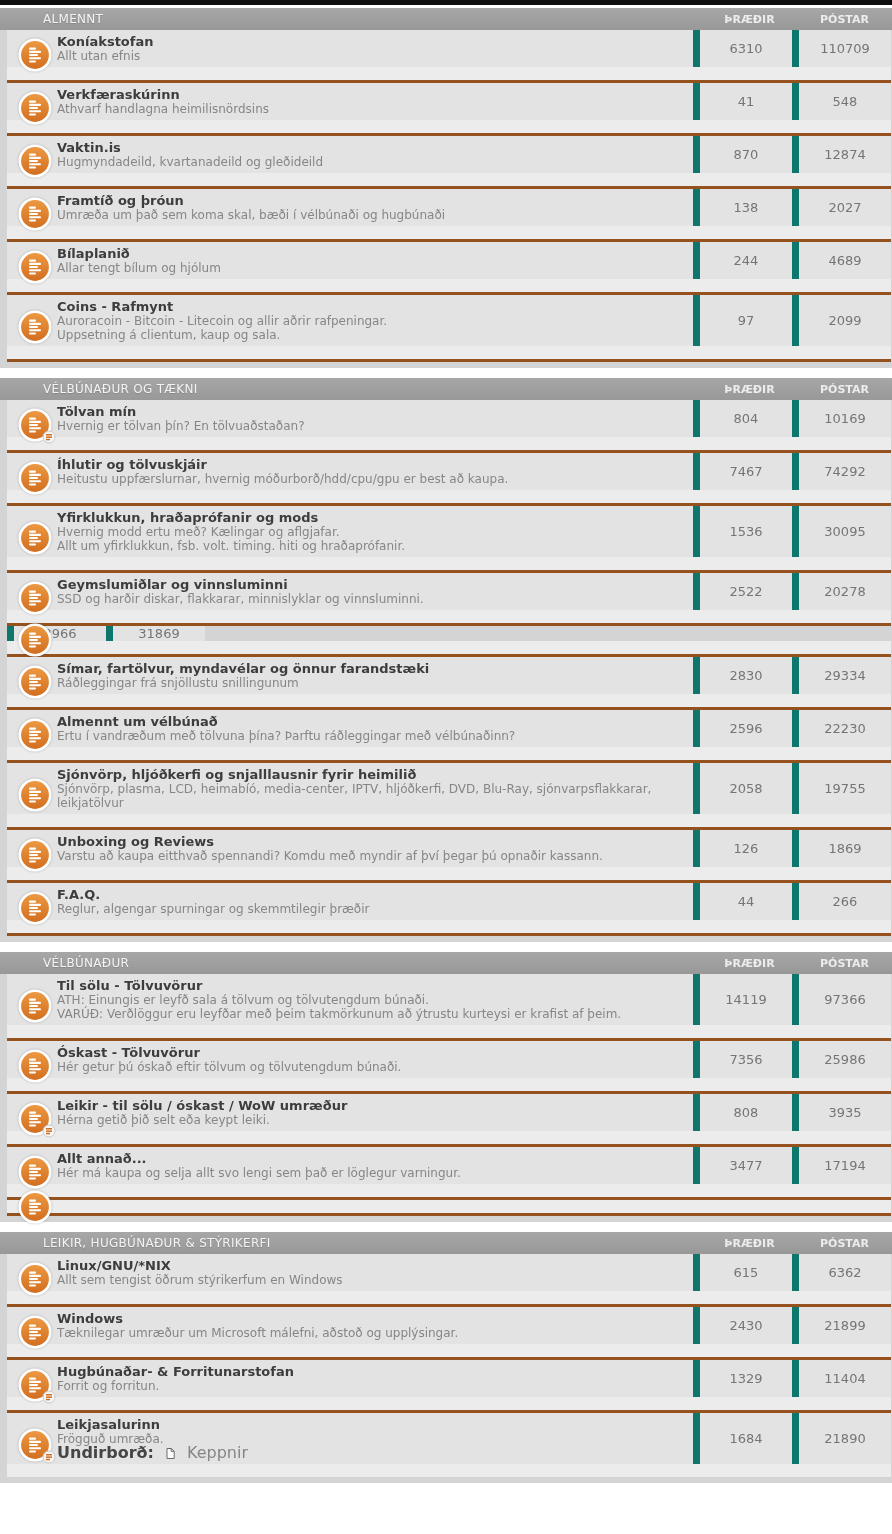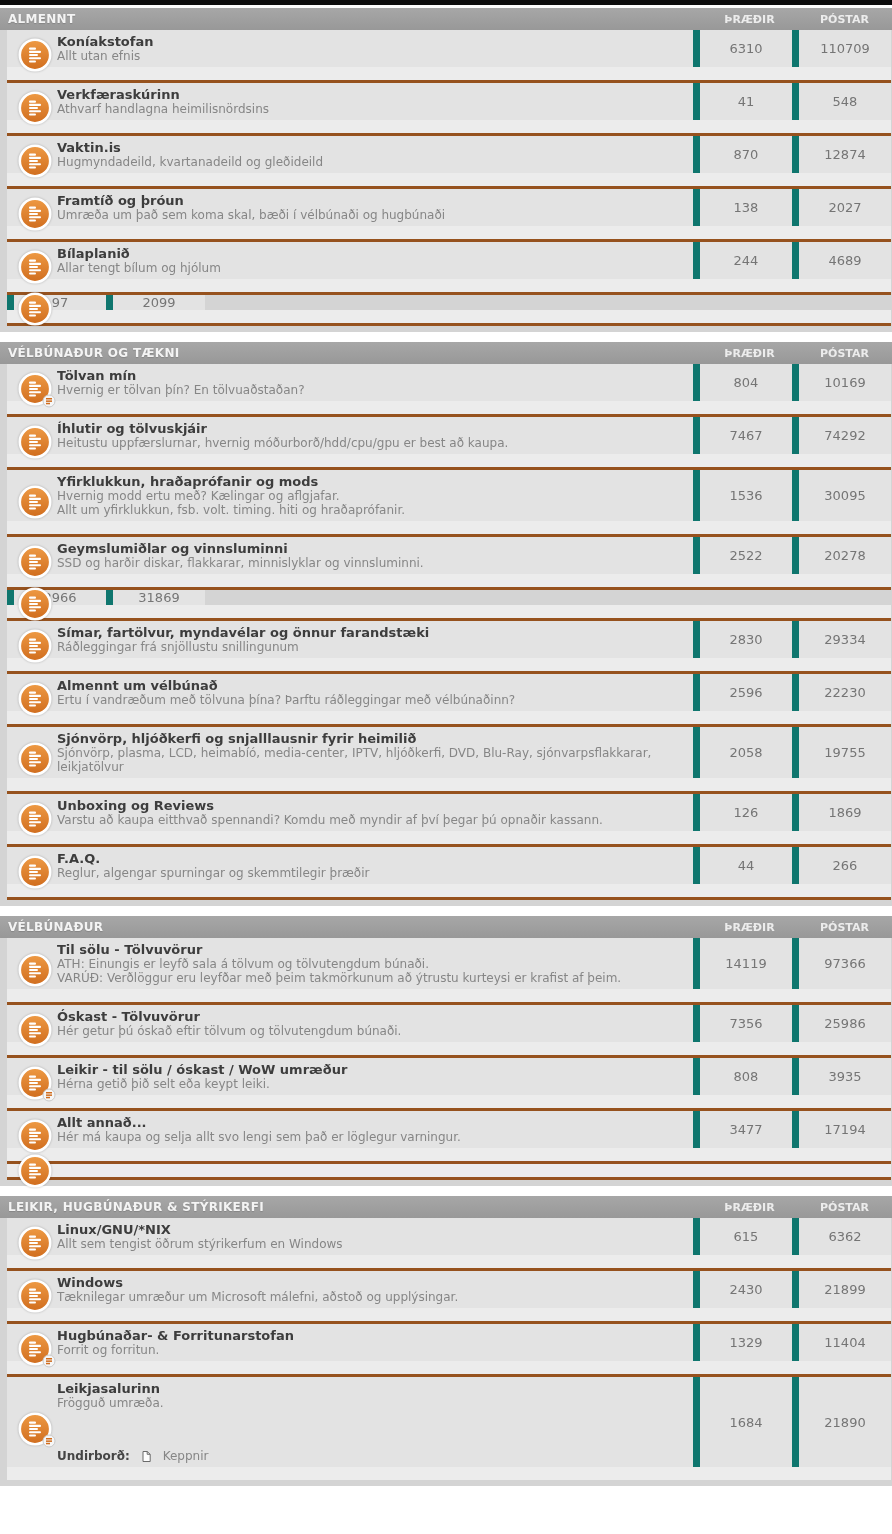--- a/index.html
+++ b/index.html
@@ -6,36 +6,36 @@
   body{
     width:892px;height:1534px;overflow:hidden;background:#fff;
     font-family:"DejaVu Sans","Liberation Sans",sans-serif;
   }
   .topbar{height:5px;background:#0d0d0d;margin-bottom:3px;}
   .section{margin-bottom:10px;}
   .sec-header{
     height:22px;background:linear-gradient(#a7a7a7,#989898);
     display:flex;align-items:center;padding-left:8px;
   }
-  .sec-title{flex:1;font-size:12px;font-weight:bold;color:#f4f4f4;letter-spacing:.3px;text-shadow:0 1px 1px rgba(0,0,0,.15);}
+  .sec-title{flex:1;font-size:12px;font-weight:normal;color:#f4f4f4;letter-spacing:.3px;text-shadow:0 1px 1px rgba(0,0,0,.15);margin-left:35px;}
   .col-label{width:95px;flex:none;text-align:center;font-size:11px;font-weight:bold;color:#ececec;}
   .sec-body{background:#d4d4d4;padding:0 1px 6px 7px;}
   .frow{position:relative;}
   .frow-main{display:flex;align-items:stretch;}
   .cell-main{flex:1;min-width:0;background:#e3e3e3;padding:4px 8px 4px 50px;}
   .cell-num{
     flex:none;width:92px;background:#e3e3e3;border-left:7px solid #0f766e;
     display:flex;align-items:center;justify-content:center;
     font-size:13px;color:#757575;
   }
   .frow-pad{height:13px;background:#ececec;}
   .frow-div{height:3px;background:#96521e;}
   .fname{font-size:13px;font-weight:bold;color:#3d3d3d;line-height:15px;cursor:pointer;}
   .fdesc{font-size:12px;color:#868686;line-height:14px;}
-  .sub{font-size:12px;color:#868686;line-height:14px;display:flex;align-items:center;gap:12px;margin-top:39px;}
+  .sub{font-size:16px;color:#868686;line-height:14px;display:flex;align-items:center;gap:12px;}
   .sub-label{font-weight:bold;color:#454545;}
   .sub-link{cursor:pointer;}
   .ficon{
     position:absolute;left:11px;top:50%;transform:translateY(-50%);
     width:34px;height:34px;display:block;
   }
   .ficon svg.main{display:block;filter:drop-shadow(0 0 1px rgba(0,0,0,.25));}
   .badge{position:absolute;right:-4px;bottom:-2px;}
   .page-ic{display:inline-block;line-height:0;}
 </style>
@@ -196,20 +196,25 @@
                 <rect x="11" y="16.0" width="9" height="2.1" rx="1"></rect>
                 <rect x="11" y="19.2" width="12" height="2.1" rx="1"></rect>
                 <rect x="11" y="22.4" width="7" height="2.1" rx="1"></rect>
               </g>
             </svg>
           </span>
         </div>
         <div class="frow-div"></div>
         <div class="frow">
           <div class="frow-main">
+            <div class="cell-main">
+              <div class="fname">Coins - Rafmynt</div>
+              <div class="fdesc">Auroracoin - Bitcoin - Litecoin og allir aðrir rafpeningar.</div>
+              <div class="fdesc">Uppsetning á clientum, kaup og sala.</div>
+            </div>
             <div class="cell-num">97</div>
             <div class="cell-num">2099</div>
           </div>
           <div class="frow-pad"></div>
           <span class="ficon">
             <svg class="main" width="34" height="34" viewBox="0 0 34 34">
               <defs>
                 <linearGradient id="og" x1="0" y1="0" x2="0" y2="1">
                   <stop offset="0" stop-color="#ee9a44"></stop>
                   <stop offset="1" stop-color="#d06d1e"></stop>

